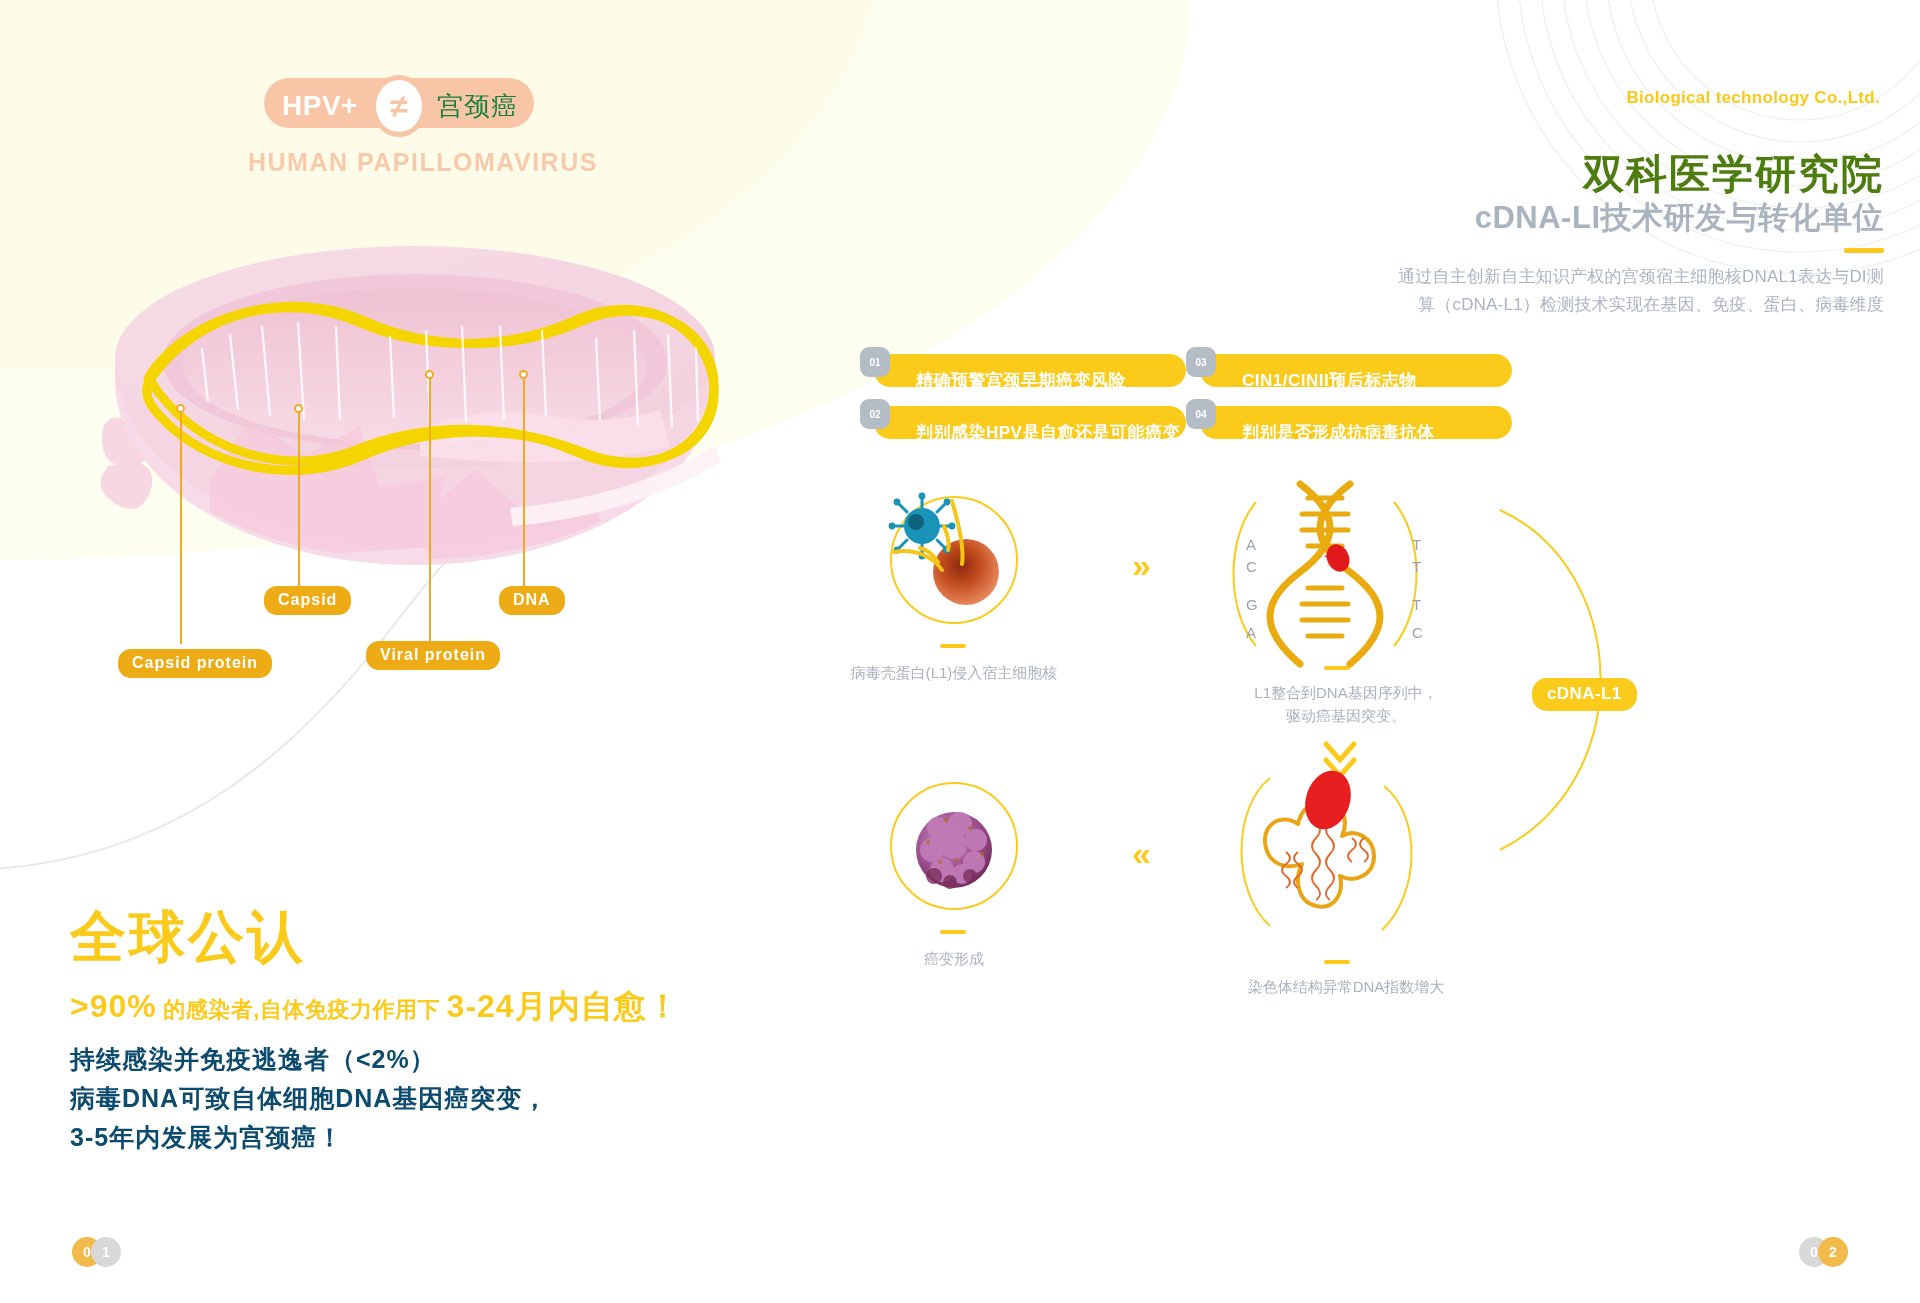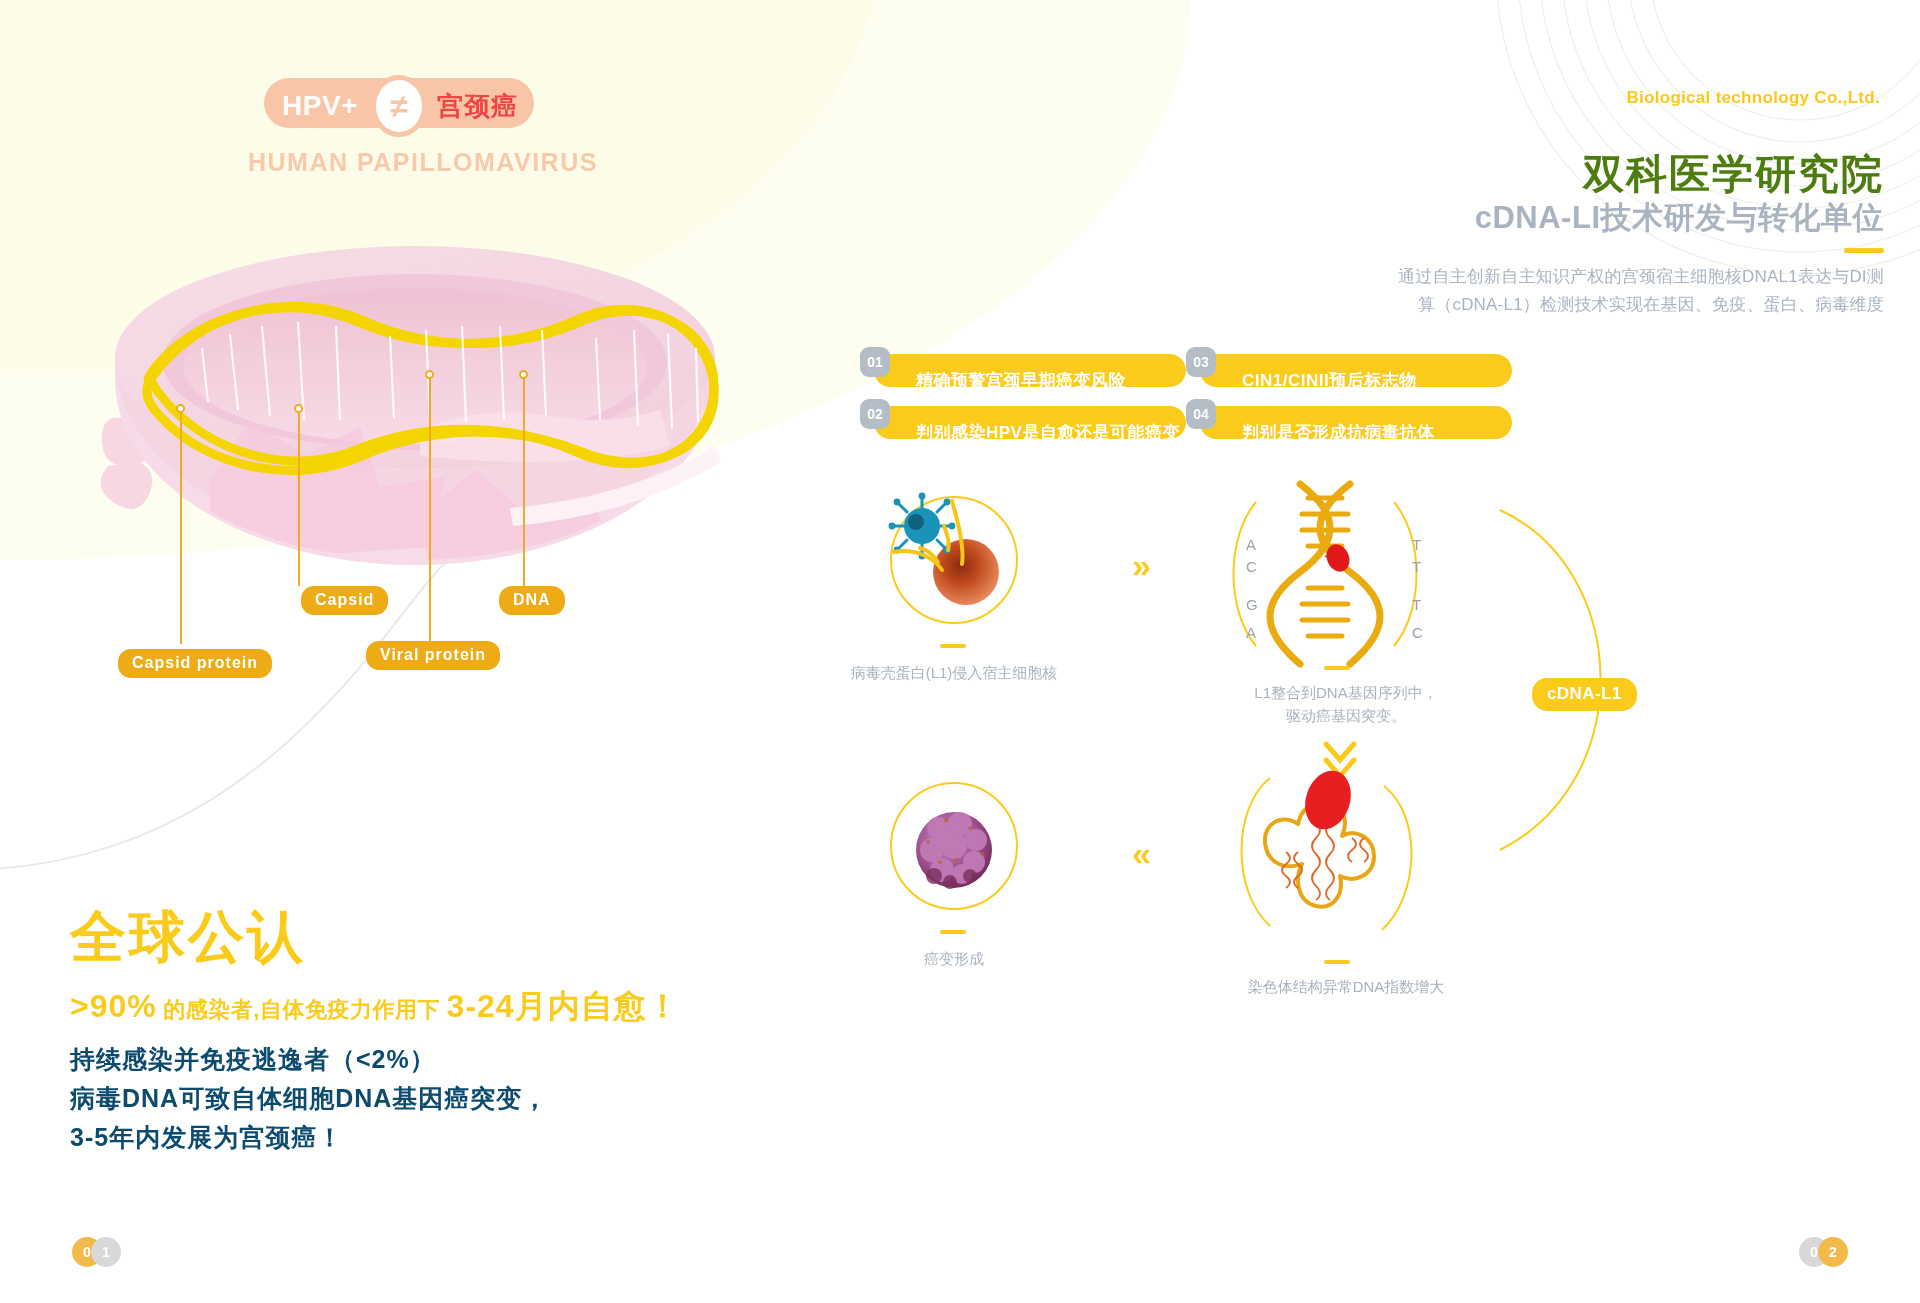--- a/index.html
+++ b/index.html
@@ -45,21 +45,21 @@
     position: absolute; left: 0; top: 0; width: 270px; height: 50px;
     background: #f8c5a6; border-radius: 25px;
     display: flex; align-items: center;
   }
   .hpv-left {
     position: absolute; left: 18px; top: 50%; transform: translateY(-50%);
     color: #ffffff; font-size: 28px; font-weight: bold; letter-spacing: .5px;
   }
   .hpv-right {
     position: absolute; right: 16px; top: 50%; transform: translateY(-50%);
-    color: #ef4444; font-size: 26px; font-weight: bold; letter-spacing: 1px;
+    color: #15803d; font-size: 26px; font-weight: normal; letter-spacing: 1px;
   }
   .hpv-circle {
     position: absolute; left: 50%; top: 50%; transform: translate(-50%,-50%);
     width: 56px; height: 62px; background: #ffffff; border-radius: 50%;
     border: 5px solid #f8c5a6;
     display: flex; align-items: center; justify-content: center;
     color: #f8c5a6; font-size: 32px; font-weight: bold; line-height: 1;
   }
   .hpv-sub {
     position: absolute; left: 248px; top: 148px;
@@ -126,21 +126,21 @@
     width: 490px; text-align: right;
     color: #aab4c0; font-size: 17px; line-height: 1.65; letter-spacing: .2px;
   }
 
   
   .badges { position: absolute; left: -140px; top: 340px; width: 1060px; height: 90px; }
   .badge { position: absolute; height: 33px; }
   .badge-num {
     position: absolute; left: 0; top: -7px; width: 30px; height: 30px;
     background: #b4bcc6; color: #ffffff; border-radius: 9px;
-    font-size: 14px; font-weight: bold;
+    font-size: 10px; font-weight: bold;
     display: flex; align-items: center; justify-content: center;
     z-index: 2;
   }
   .badge-bar {
     position: absolute; left: 14px; top: 0; height: 33px;
     background: #fbcb1c; border-radius: 17px;
     display: flex; align-items: center; z-index: 1;
   }
   .badge-bar span {
     color: #ffffff; font-size: 17px; font-weight: bold;
@@ -288,21 +288,21 @@
       <line x1="606" y1="118" x2="608" y2="192"></line>
     </g>
   </svg>
 
   <div class="callout-dot" style="left:176px; top:404px;"></div>
   <div class="callout-line" style="left:180px; top:412px; height:232px;"></div>
   <div class="tag" style="left:118px; top:641px;margin-top:8px;">Capsid protein</div>
 
   <div class="callout-dot" style="left:294px; top:404px;"></div>
   <div class="callout-line" style="left:298px; top:412px; height:174px;"></div>
-  <div class="tag" style="left:264px; top:586px;margin-left:37px;">Capsid</div>
+  <div class="tag" style="left:264px; top:586px;">Capsid</div>
 
   <div class="callout-dot" style="left:425px; top:370px;"></div>
   <div class="callout-line" style="left:429px; top:378px; height:266px;"></div>
   <div class="tag" style="left:366px; top:641px;">Viral  protein</div>
 
   <div class="callout-dot" style="left:519px; top:370px;"></div>
   <div class="callout-line" style="left:523px; top:378px; height:208px;"></div>
   <div class="tag" style="left:499px; top:586px;">DNA</div>
 
   <div class="global-title">全球公认</div>

